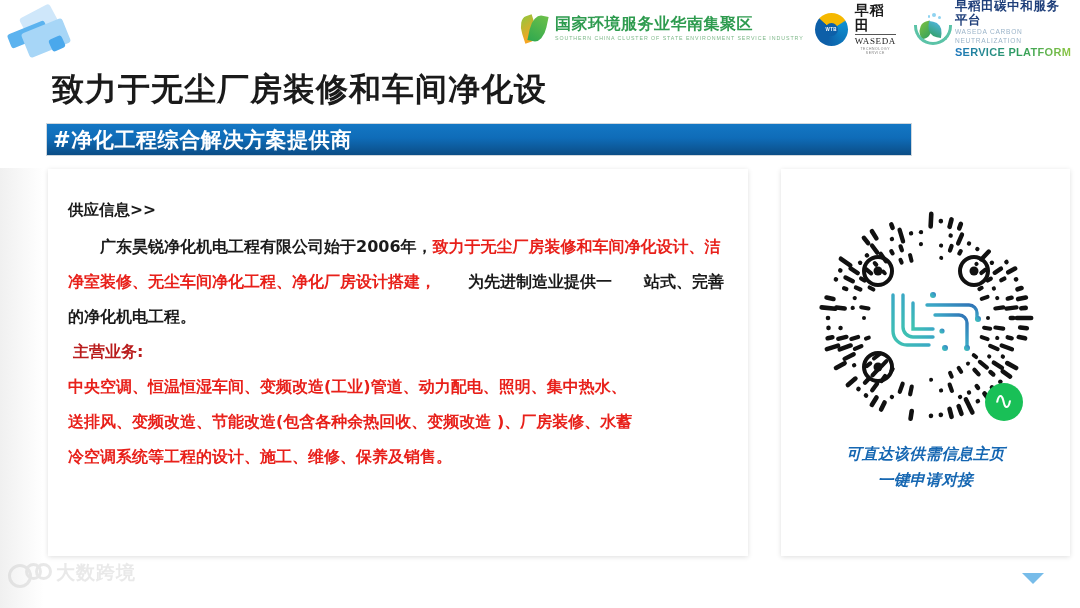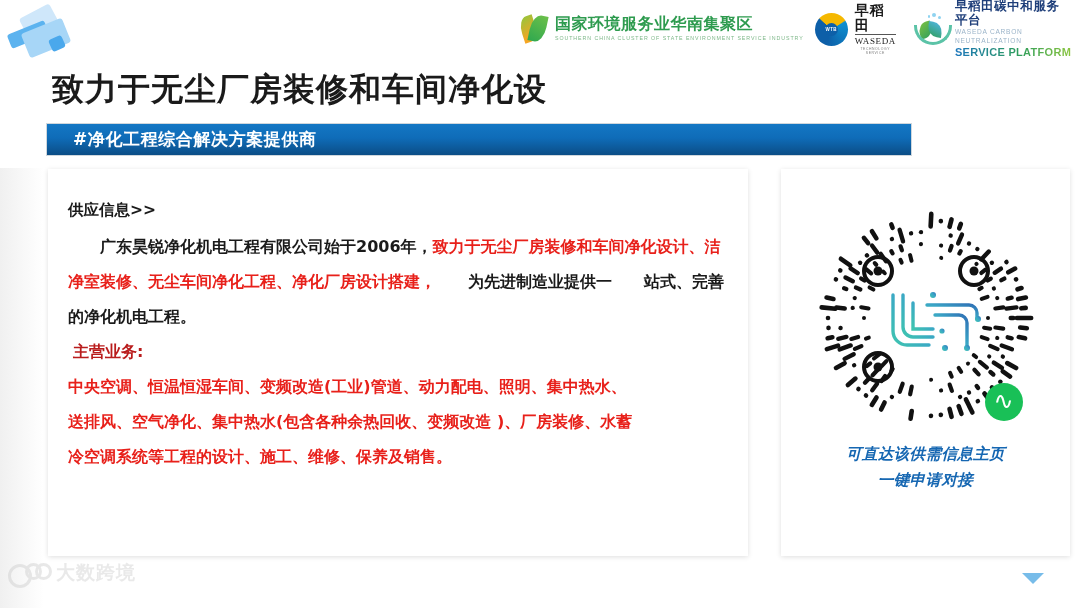--- a/index.html
+++ b/index.html
@@ -109,21 +109,21 @@
   }
 
   
   .banner{
     position:absolute;left:46px;top:123px;width:866px;height:33px;
     background:linear-gradient(180deg,#1477c4 0%,#0f6cb8 45%,#0b4d86 100%);
     border:1px solid #cfd7dd;box-sizing:border-box;
     display:flex;align-items:center;
   }
   .banner-text{
-    color:#ffffff;font-size:17px;font-weight:700;letter-spacing:.6px;padding-left:26px;
+    color:#ffffff;font-size:21px;font-weight:700;letter-spacing:.6px;padding-left:6px;
     font-family:"DejaVu Sans","Liberation Sans",sans-serif;
   }
 
   
   .card{
     position:absolute;background:#ffffff;
     box-shadow:0 1px 5px rgba(0,0,0,.13);
   }
   .card-left{left:48px;top:169px;width:700px;height:387px;}
   .card-right{left:781px;top:169px;width:289px;height:387px;}
@@ -246,21 +246,21 @@
 
       <div class="lead">供应信息&gt;&gt;</div>
 
       <div class="para">
         <span class="blk">广东昊锐净化机电工程有限公司始于2006年，</span><span class="red">致力于无尘厂房装修和车间净化设</span><span class="red">计、洁净室装修、无尘车间净化工程、净化厂房设计搭建，</span><span class="blk">为先进制造业提供一</span><span class="blk">站式、完善的净化机电工程。</span>
       </div>
 
       <div class="sec-head"> 主营业务:</div>
 
       <div class="sec-body">中央空调、恒温恒湿车间、变频改造(工业)管道、动力配电、照明、集中热水、</div>
-      <div class="sec-body">送排风、空气净化、集中热水(包含各种余热回收、变频改造 )、厂房装修、水蓄</div>
+      <div class="sec-body">送排风、变频改造、节能改造(包含各种余热回收、变频改造 )、厂房装修、水蓄</div>
       <div class="sec-body">冷空调系统等工程的设计、施工、维修、保养及销售。</div>
 
     </div>
   </div>
 
   <div class="card card-right">
 
     <div class="qr-wrap">
       <svg viewBox="0 0 222 222" width="222" height="222" aria-hidden="true">
         <defs>

